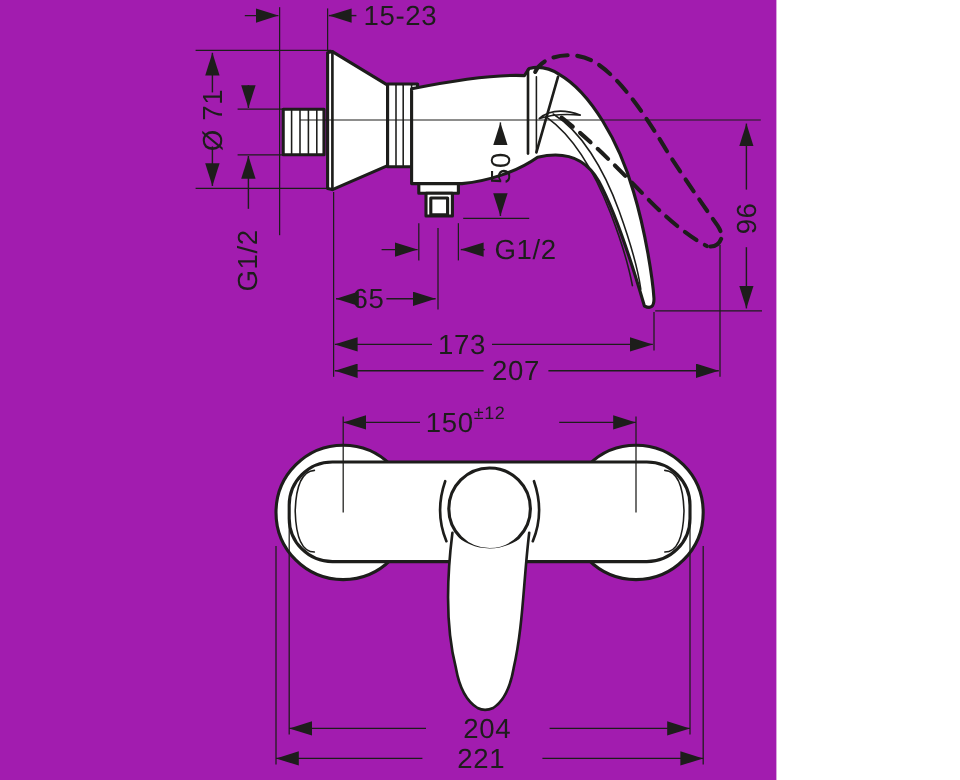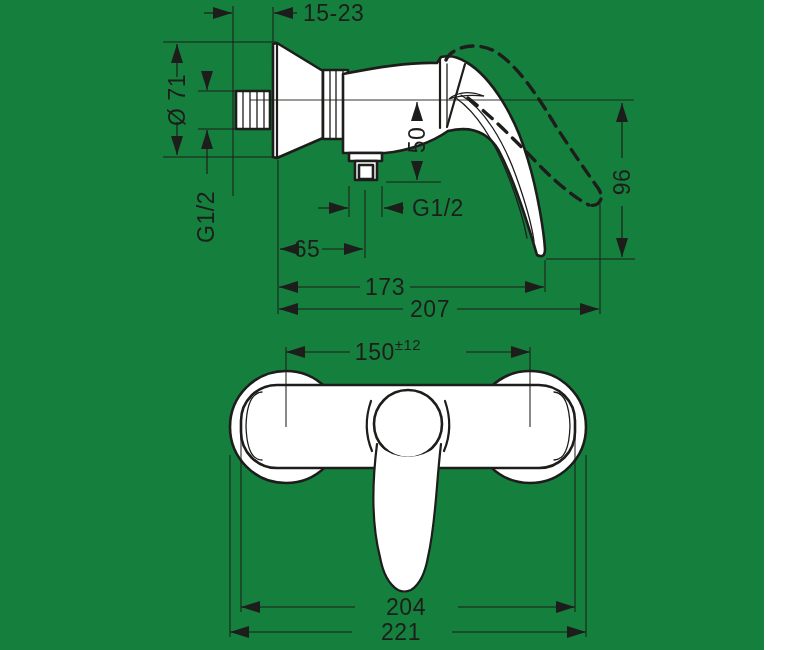--- a/index.html
+++ b/index.html
@@ -1,16 +1,16 @@
 <!DOCTYPE html>
 <html><head>
 <meta charset="utf-8">
 <style>
   html,body{margin:0;padding:0;background:#ffffff;}
-  .page{position:relative;width:764px;height:650px;background:#15803d;overflow:hidden;
+  .page{position:relative;width:647px;height:650px;background:#a21caf;overflow:hidden;
         font-family:"Liberation Sans", sans-serif;}
   svg{display:block;}
   svg text{font-family:"Liberation Sans", sans-serif;font-size:23px;fill:#1d1d1b;letter-spacing:0.5px;}
   .obj{stroke:#1d1d1b;fill:#ffffff;stroke-width:2.6;stroke-linejoin:round;stroke-linecap:round;}
   .obj-thin{stroke:#1d1d1b;fill:none;stroke-width:1.3;stroke-linecap:round;}
   .obj-med{stroke:#1d1d1b;fill:none;stroke-width:2.2;stroke-linecap:round;}
   .dash{stroke:#1d1d1b;fill:none;stroke-width:3.4;stroke-dasharray:12 8;stroke-linecap:round;}
   .ext{stroke:#1d1d1b;stroke-width:1.05;fill:none;}
   .dim{stroke:#1d1d1b;stroke-width:1.2;fill:none;}
   .cl{stroke:#1d1d1b;stroke-width:0.9;fill:none;}

